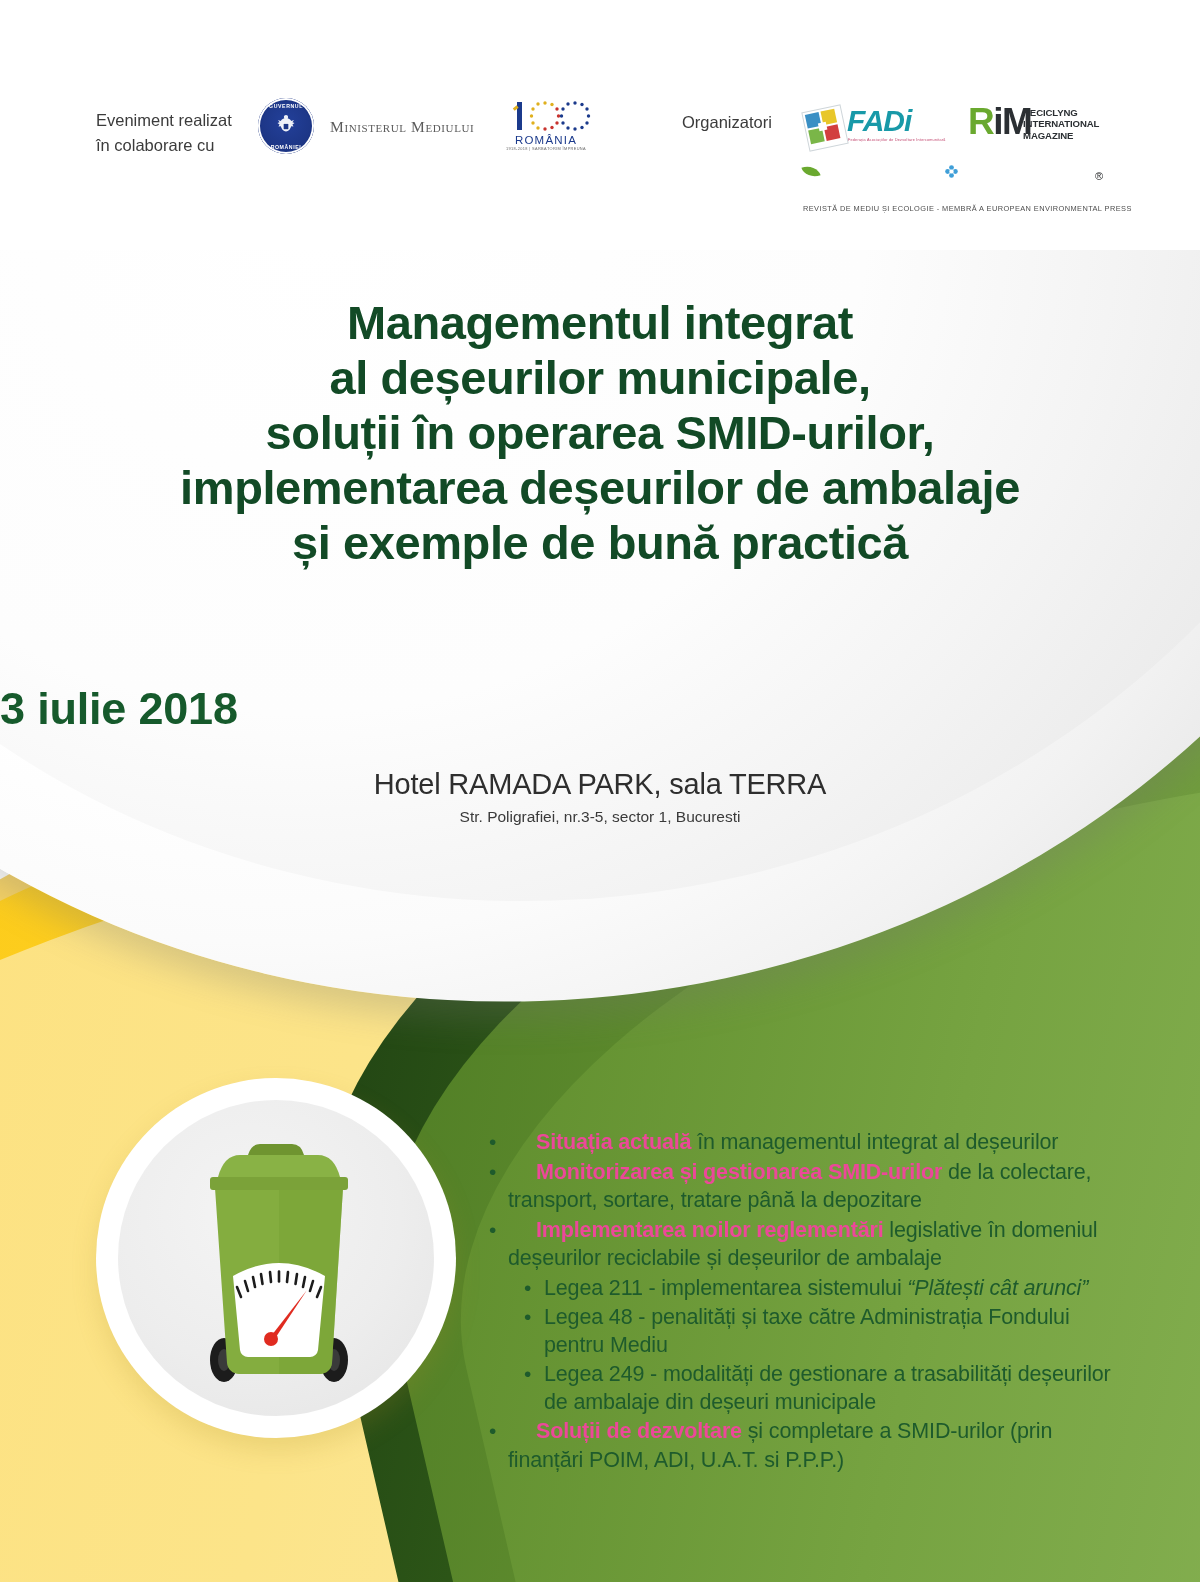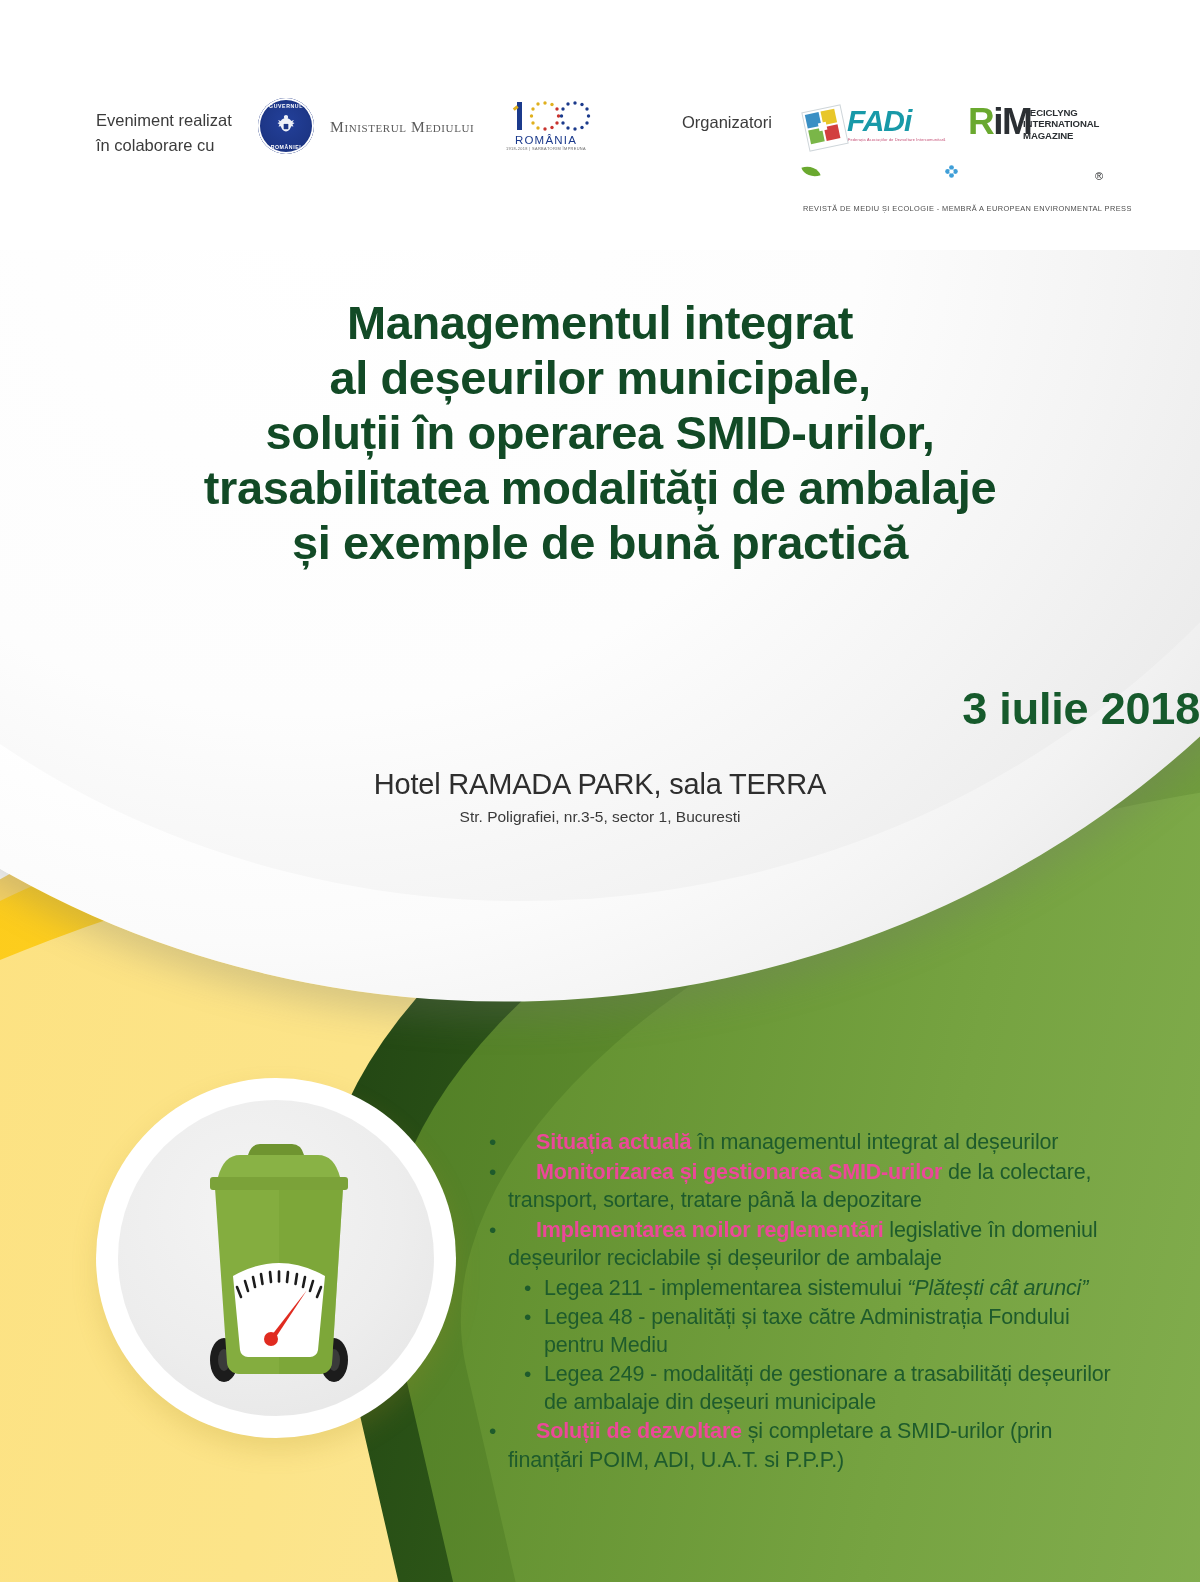--- a/index.html
+++ b/index.html
@@ -264,21 +264,21 @@
     color: #124a26;
     line-height: 1.17;
     letter-spacing: -0.4px;
     white-space: nowrap;
     text-shadow: 0 1px 0 rgba(255,255,255,0.65);
   }
   .event-date {
     position: absolute;
     left: 0; top: 683px;
     width: 1200px;
-    text-align: right;
+    text-align: left;
     font-size: 45px;
     font-weight: bold;
     color: #165a2c;
     z-index: 30;
     letter-spacing: -0.2px;
   }
   .venue {
     position: absolute;
     left: 0; top: 768px;
     width: 1200px;
@@ -472,21 +472,21 @@
       </svg>
       <div class="im-reg">®</div>
       <div class="infomediu-tagline">REVISTĂ DE MEDIU ȘI ECOLOGIE - MEMBRĂ A EUROPEAN ENVIRONMENTAL PRESS</div>
     </div>
   </div>
 
   <div class="title-block">
     <div class="title-line">Managementul integrat</div>
     <div class="title-line">al deșeurilor municipale,</div>
     <div class="title-line">soluții în operarea SMID-urilor,</div>
-    <div class="title-line">trasabilitatea modalități de ambalaje</div>
+    <div class="title-line">implementarea deșeurilor de ambalaje</div>
     <div class="title-line">și exemple de bună practică</div>
   </div>
 
   <div class="event-date">3 iulie 2018</div>
   <div class="venue">Hotel RAMADA PARK, sala TERRA</div>
   <div class="venue-address">Str. Poligrafiei, nr.3-5, sector 1, Bucuresti</div>
 
   <div class="bin-badge">
     <div class="bin-ring"></div>
     <div class="bin-inner"></div>

